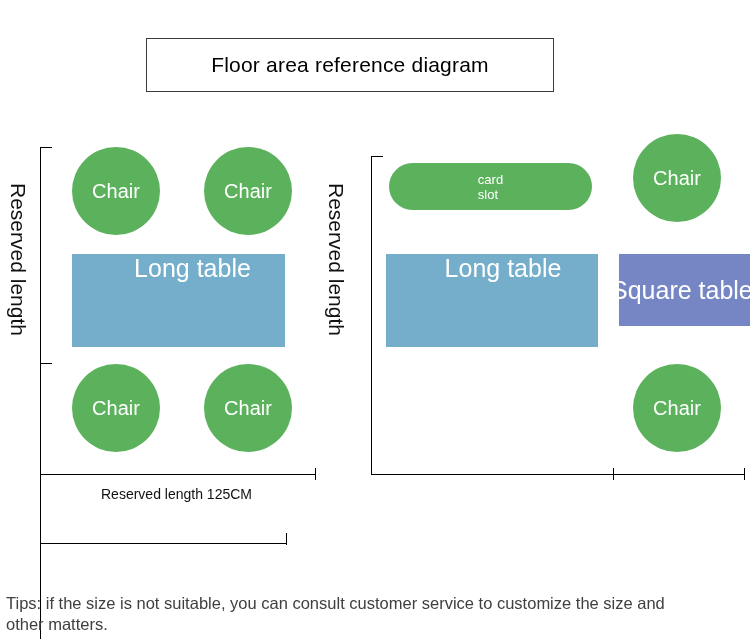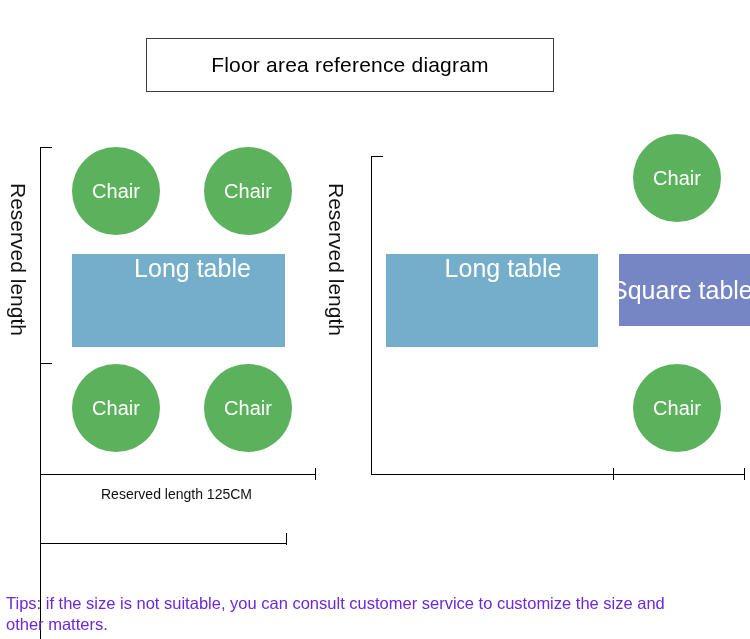--- a/index.html
+++ b/index.html
@@ -144,21 +144,21 @@
   }
 
   
   .tips {
     position: absolute;
     left: 6px;
     top: 593px;
     width: 690px;
     font-size: 16.5px;
     line-height: 21px;
-    color: #6d28d9;
+    color: #404040;
   }
 </style>
 </head>
 <body>
 
 <div id="canvas">
 
   <div class="title-box">
     <span class="title-text">Floor area reference diagram</span>
   </div>
@@ -194,20 +194,26 @@
   <div class="caption" style="left:101px; top:486px;">Reserved length 125CM</div>
 
   <div class="hline" style="left:40px; top:543px; width:247px;"></div>
   <div class="tick-h" style="left:286px; top:533px;"></div>
 
   <div class="vline" style="left:371px; top:156px; height:318px;"></div>
   <div class="tick-v" style="left:371px; top:156px;"></div>
 
   <div class="vlabel" style="left:348px; top:183px;">Reserved length</div>
 
+  <div class="pill pill-2line" style="left:389px; top:163px; width:203px; height:47px;">
+    <span>
+      <span style="display:block;">card</span>
+      <span style="display:block;">slot</span>
+    </span>
+  </div>
 
   <div class="chair" style="left:633px; top:134px; width:88px; height:88px;">
     <span>Chair</span>
   </div>
 
   <div class="table-long" style="left:386px; top:254px; width:212px; height:93px;">
     <span class="lbl" style="position:relative; left:11px;">Long table</span>
   </div>
 
   <div class="table-square" style="left:619px; top:254px; width:131px; height:72px;">

